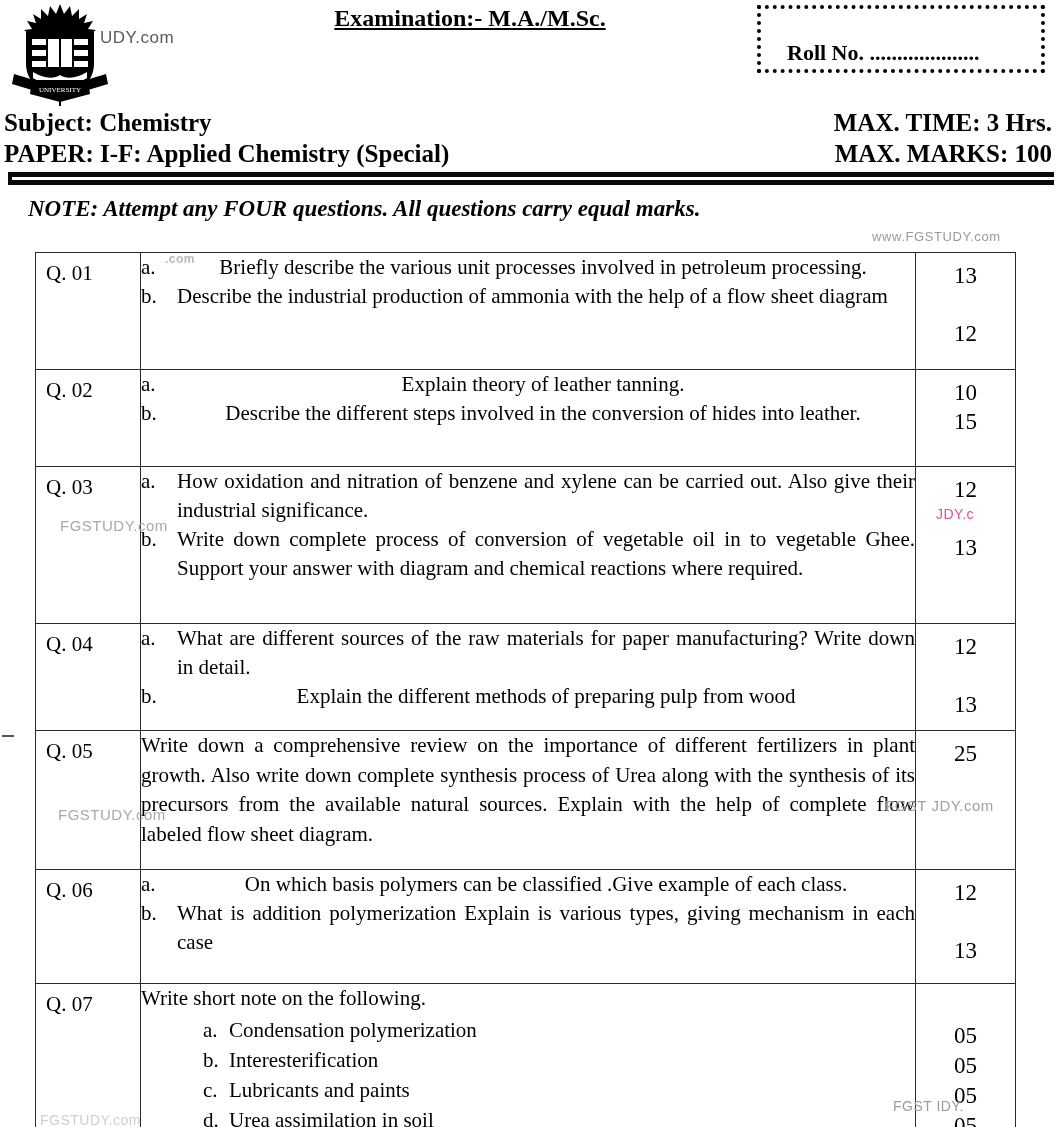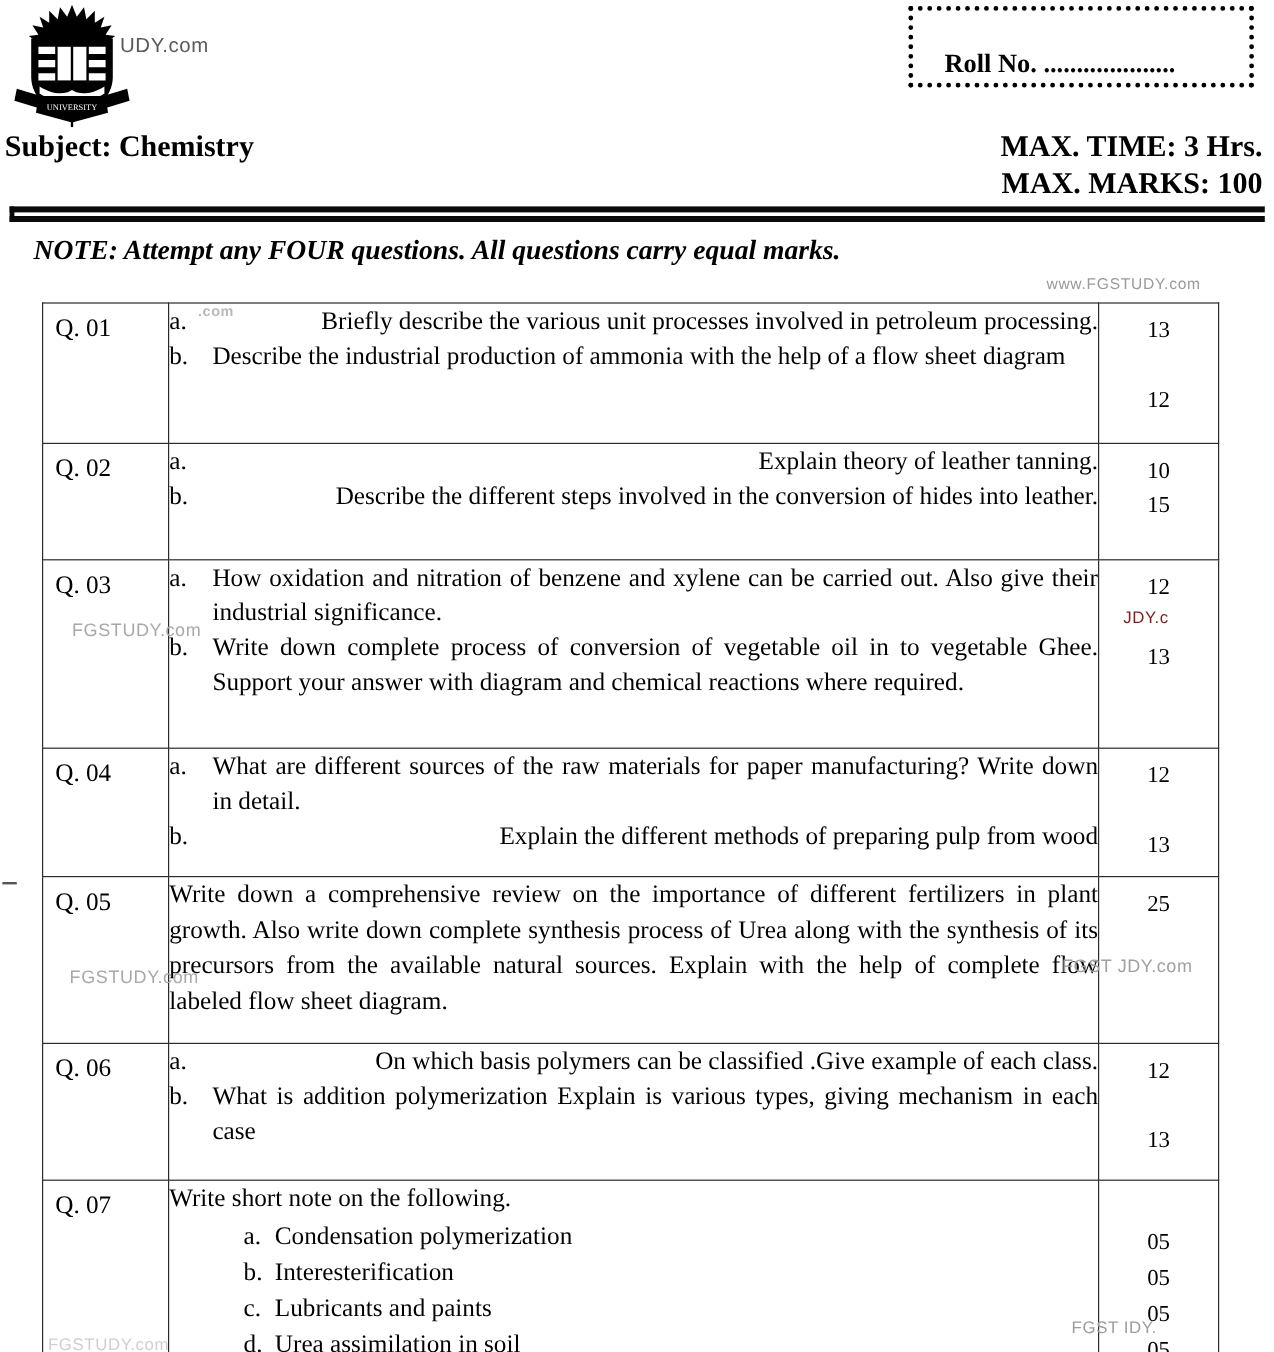--- a/index.html
+++ b/index.html
@@ -181,21 +181,21 @@
     font-size: 21px;
     line-height: 29px;
   }
   .sub-label {
     flex: 0 0 auto;
     min-width: 24px;
     padding-right: 6px;
   }
   .sub-label.wide { min-width: 30px; }
   .sub-text { flex: 1 1 auto; text-align: justify; }
-  .sub-text.nojust { text-align: right; }
+  .sub-text.nojust { text-align: center; }
 
   .para {
     font-size: 21px;
     line-height: 29.5px;
     text-align: justify;
   }
 
   .plain {
     font-size: 21px;
     line-height: 29px;
@@ -205,21 +205,21 @@
   .listrow {
     display: flex;
     font-size: 21px;
     line-height: 30px;
   }
   .listrow .lbl { flex: 0 0 26px; }
 
   
   .marks {
     position: relative;
-    font-size: 19px;
+    font-size: 23px;
     text-align: center;
     padding-top: 8px;
     height: 100%;
   }
   .mk {
     display: block;
     line-height: 29px;
   }
   .mk.pad-1 { margin-top: 29px; }
   .mk.pad-2 { margin-top: 29px; }
@@ -238,21 +238,21 @@
     position: absolute;
     font-family: "Liberation Sans", sans-serif;
     color: #b4b4b4;
     letter-spacing: 0.5px;
     white-space: nowrap;
     pointer-events: none;
   }
   .wm-logo   { left: 100px; top: 28px;  font-size: 17px; color: #5a5a5a; }
   .wm-q1a    { left: 165px; top: 252px; font-size: 12px; color: #b9b9b9; font-weight: bold; }
   .wm-q3l    { left: 60px;  top: 517px; font-size: 15px; color: #a8a8a8; }
-  .wm-q3r    { left: 936px; top: 506px; font-size: 14px; color: #7f1d1d; }
+  .wm-q3r    { left: 936px; top: 506px; font-size: 14px; color: #ec4899; }
   .wm-q5l    { left: 58px;  top: 806px; font-size: 15px; color: #a8a8a8; }
   .wm-q5r    { left: 885px; top: 797px; font-size: 15px; color: #a0a0a0; }
   .wm-q7r    { left: 893px; top: 1098px;font-size: 14px; color: #9c9c9c; }
   .wm-bottom { left: 40px;  top: 1112px;font-size: 14px; color: #cfcfcf; }
 
   .tick-left {
     position: absolute;
     left: 2px;
     top: 735px;
     width: 12px;
@@ -286,27 +286,29 @@
         <path d="M100 72 L80 78 L82 88 L102 82 Z"></path>
         <path d="M26 78 L82 78 L84 92 L54 100 L24 92 Z"></path>
       </g>
       <g fill="#fff" font-family="Liberation Serif, serif" font-size="7">
         <text x="54" y="90" text-anchor="middle">UNIVERSITY</text>
       </g>
       <path d="M54 98 L54 104" stroke="#000" stroke-width="2"></path>
     </svg>
 
     <div class="title-block">
+      <div class="title-line2">Examination:- M.A./M.Sc.</div>
     </div>
 
     <div class="rollbox">
       <div class="rollbox-label">Roll No. ....................</div>
     </div>
 
     <div class="subject-line">Subject: Chemistry</div>
+    <div class="paper-line">PAPER: I-F:  Applied Chemistry (Special)</div>
     <div class="maxtime-line">MAX. TIME: 3 Hrs.</div>
     <div class="maxmarks-line">MAX. MARKS: 100</div>
   </div>
 
   <div class="rule-wrap">
     <div class="rule-a"></div>
     <div class="rule-b"></div>
     <div class="rule-cap"></div>
   </div>
 

